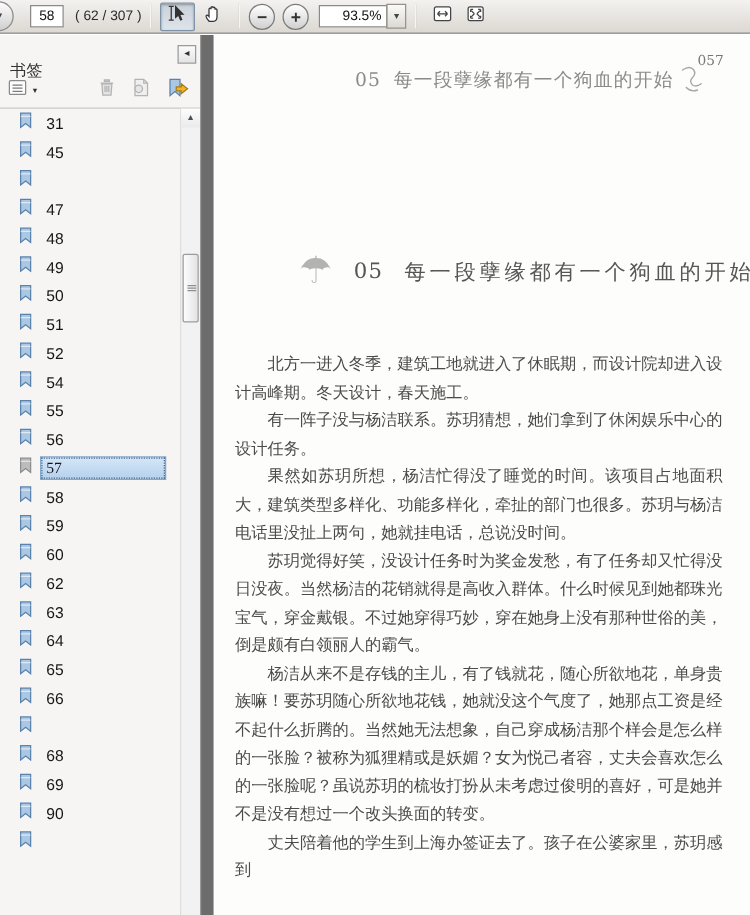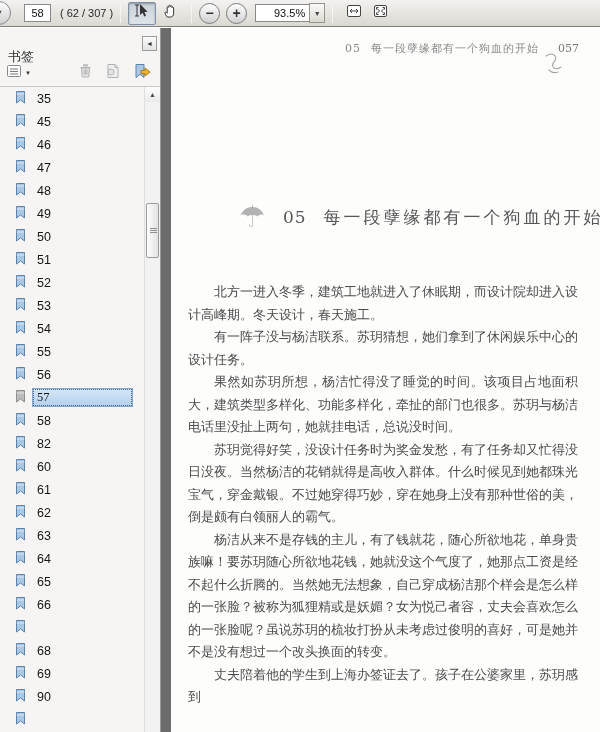--- a/index.html
+++ b/index.html
@@ -65,21 +65,21 @@
   .sb-grip { position:absolute; top:24px; left:3px; width:7px; }
   .sb-grip div { height:1px; background:#8f8f8f; margin-bottom:1px; }
 
   .divider { position:absolute; top:28px; left:160px; width:11px; height:704px;
     background:#6c6c6c; border-left:1px solid #989898; }
 
   
   .page { position:absolute; top:28px; left:171px; width:429px; height:704px; background:#fdfdfc;
     font-family:"DejaVu Serif","Liberation Serif",serif; color:#4d4d4d; }
   .running-header { position:absolute; top:13px; right:21px; display:flex; align-items:flex-start; }
-  .rh-text { font-size:11px; color:#8b8b8b; letter-spacing:1px; margin-top:0; white-space:nowrap; }
+  .rh-text { font-size:15px; color:#8b8b8b; letter-spacing:1px; margin-top:14px; white-space:nowrap; }
   .rh-num-label { margin-right:10px; }
   .swan-wrap { position:relative; width:38px; height:34px; margin-left:2px; }
   .swan-wrap svg { position:absolute; left:2px; bottom:0; }
   .rh-page { position:absolute; top:1px; right:0; font-size:11px; color:#777; }
 
   .chapter-heading { position:absolute; top:174px; left:68px; display:flex; align-items:center; }
   .umbrella { font-size:30px; line-height:30px; color:#b3b3b3;
     font-family:"DejaVu Sans",sans-serif; margin-right:17px; }
   .ch-num { font-size:17px; color:#565656; letter-spacing:1px; margin-right:17px; }
   .ch-title { font-size:17px; color:#565656; letter-spacing:3px; white-space:nowrap; }
@@ -193,41 +193,40 @@
   </div>
 
   <div class="bookmark-list">
   <div class="bm-row">
     <span class="bm-icon">
       <svg width="11" height="14" viewBox="0 0 11 14">
         <path class="bm-fill" d="M1.5 1.5 h8 v11.5 l-4 -3.1 -4 3.1 z" fill="#aac8e4" stroke="#5b82ab"></path>
         <path d="M1.5 4 h8" stroke="#ffffff" stroke-opacity="0.6"></path>
       </svg>
     </span>
-    <span class="bm-label">35</span>
+    <span class="bm-label">31</span>
   </div>
 
   <div class="bm-row">
     <span class="bm-icon">
       <svg width="11" height="14" viewBox="0 0 11 14">
         <path class="bm-fill" d="M1.5 1.5 h8 v11.5 l-4 -3.1 -4 3.1 z" fill="#aac8e4" stroke="#5b82ab"></path>
         <path d="M1.5 4 h8" stroke="#ffffff" stroke-opacity="0.6"></path>
       </svg>
     </span>
     <span class="bm-label">45</span>
   </div>
 
   <div class="bm-row">
     <span class="bm-icon">
       <svg width="11" height="14" viewBox="0 0 11 14">
         <path class="bm-fill" d="M1.5 1.5 h8 v11.5 l-4 -3.1 -4 3.1 z" fill="#aac8e4" stroke="#5b82ab"></path>
         <path d="M1.5 4 h8" stroke="#ffffff" stroke-opacity="0.6"></path>
       </svg>
     </span>
-    <span class="bm-label">46</span>
   </div>
 
   <div class="bm-row">
     <span class="bm-icon">
       <svg width="11" height="14" viewBox="0 0 11 14">
         <path class="bm-fill" d="M1.5 1.5 h8 v11.5 l-4 -3.1 -4 3.1 z" fill="#aac8e4" stroke="#5b82ab"></path>
         <path d="M1.5 4 h8" stroke="#ffffff" stroke-opacity="0.6"></path>
       </svg>
     </span>
     <span class="bm-label">47</span>
@@ -276,29 +275,20 @@
   <div class="bm-row">
     <span class="bm-icon">
       <svg width="11" height="14" viewBox="0 0 11 14">
         <path class="bm-fill" d="M1.5 1.5 h8 v11.5 l-4 -3.1 -4 3.1 z" fill="#aac8e4" stroke="#5b82ab"></path>
         <path d="M1.5 4 h8" stroke="#ffffff" stroke-opacity="0.6"></path>
       </svg>
     </span>
     <span class="bm-label">52</span>
   </div>
 
-  <div class="bm-row">
-    <span class="bm-icon">
-      <svg width="11" height="14" viewBox="0 0 11 14">
-        <path class="bm-fill" d="M1.5 1.5 h8 v11.5 l-4 -3.1 -4 3.1 z" fill="#aac8e4" stroke="#5b82ab"></path>
-        <path d="M1.5 4 h8" stroke="#ffffff" stroke-opacity="0.6"></path>
-      </svg>
-    </span>
-    <span class="bm-label">53</span>
-  </div>
 
   <div class="bm-row">
     <span class="bm-icon">
       <svg width="11" height="14" viewBox="0 0 11 14">
         <path class="bm-fill" d="M1.5 1.5 h8 v11.5 l-4 -3.1 -4 3.1 z" fill="#aac8e4" stroke="#5b82ab"></path>
         <path d="M1.5 4 h8" stroke="#ffffff" stroke-opacity="0.6"></path>
       </svg>
     </span>
     <span class="bm-label">54</span>
   </div>
@@ -343,42 +333,33 @@
     <span class="bm-label">58</span>
   </div>
 
   <div class="bm-row">
     <span class="bm-icon">
       <svg width="11" height="14" viewBox="0 0 11 14">
         <path class="bm-fill" d="M1.5 1.5 h8 v11.5 l-4 -3.1 -4 3.1 z" fill="#aac8e4" stroke="#5b82ab"></path>
         <path d="M1.5 4 h8" stroke="#ffffff" stroke-opacity="0.6"></path>
       </svg>
     </span>
-    <span class="bm-label">82</span>
+    <span class="bm-label">59</span>
   </div>
 
   <div class="bm-row">
     <span class="bm-icon">
       <svg width="11" height="14" viewBox="0 0 11 14">
         <path class="bm-fill" d="M1.5 1.5 h8 v11.5 l-4 -3.1 -4 3.1 z" fill="#aac8e4" stroke="#5b82ab"></path>
         <path d="M1.5 4 h8" stroke="#ffffff" stroke-opacity="0.6"></path>
       </svg>
     </span>
     <span class="bm-label">60</span>
   </div>
 
-  <div class="bm-row">
-    <span class="bm-icon">
-      <svg width="11" height="14" viewBox="0 0 11 14">
-        <path class="bm-fill" d="M1.5 1.5 h8 v11.5 l-4 -3.1 -4 3.1 z" fill="#aac8e4" stroke="#5b82ab"></path>
-        <path d="M1.5 4 h8" stroke="#ffffff" stroke-opacity="0.6"></path>
-      </svg>
-    </span>
-    <span class="bm-label">61</span>
-  </div>
 
   <div class="bm-row">
     <span class="bm-icon">
       <svg width="11" height="14" viewBox="0 0 11 14">
         <path class="bm-fill" d="M1.5 1.5 h8 v11.5 l-4 -3.1 -4 3.1 z" fill="#aac8e4" stroke="#5b82ab"></path>
         <path d="M1.5 4 h8" stroke="#ffffff" stroke-opacity="0.6"></path>
       </svg>
     </span>
     <span class="bm-label">62</span>
   </div>

